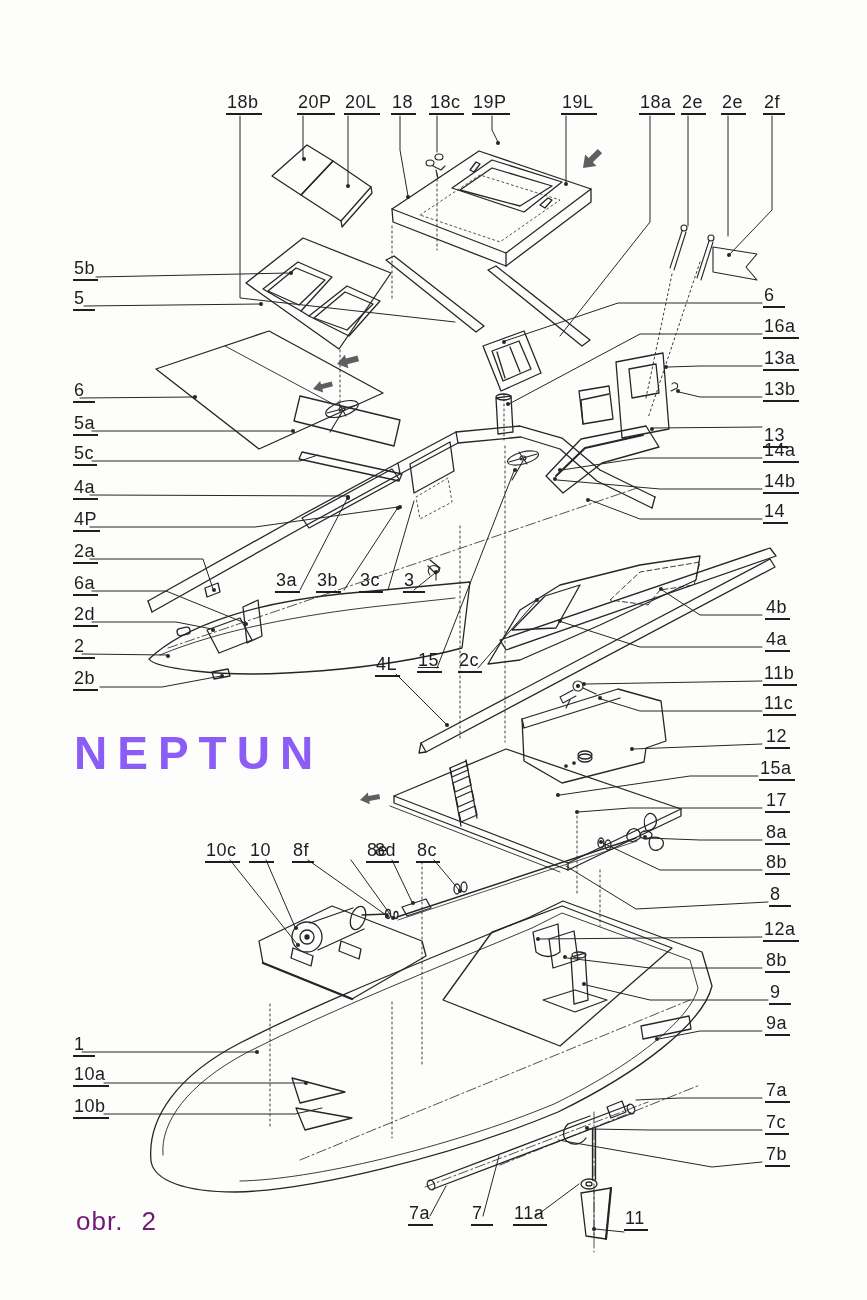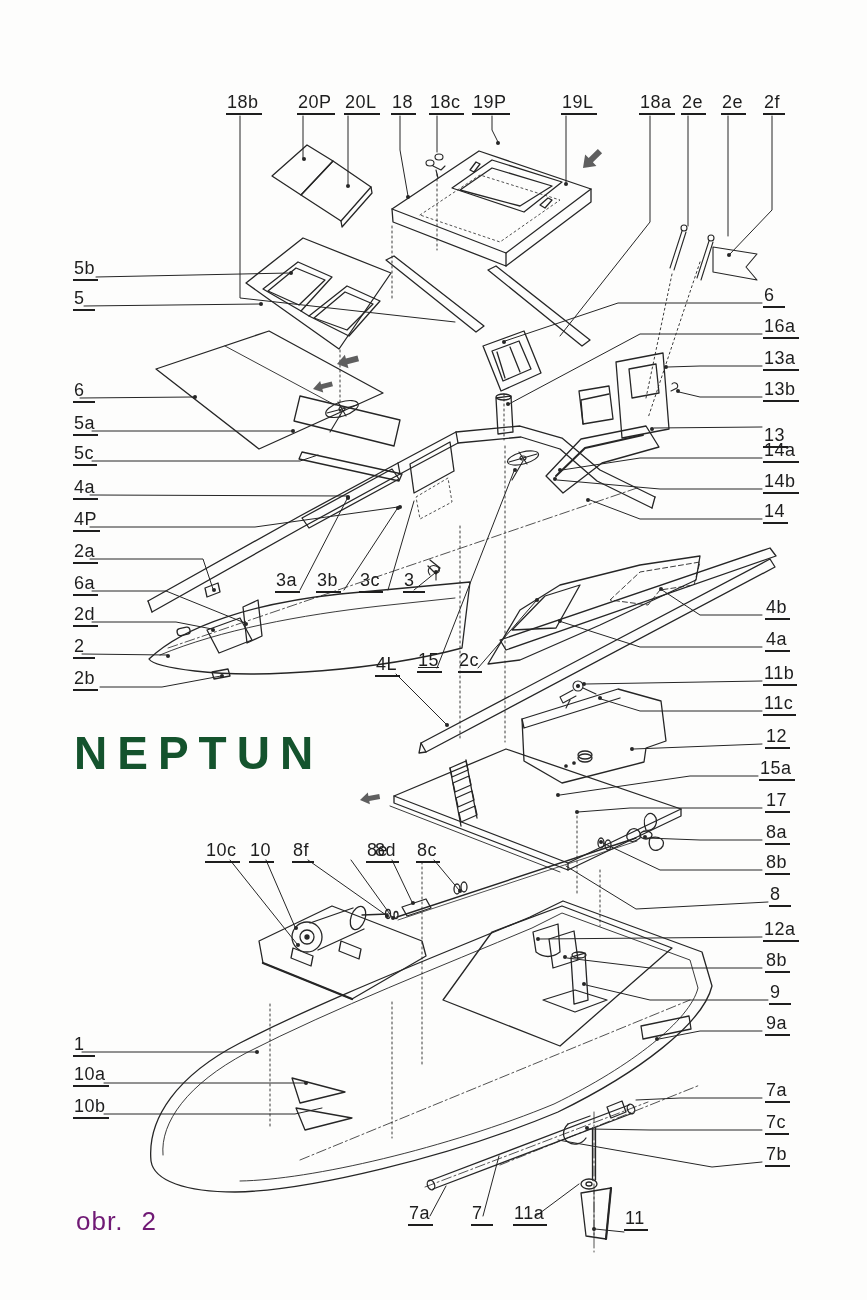--- a/index.html
+++ b/index.html
@@ -4,21 +4,21 @@
 <style>
   html,body{margin:0;padding:0;background:#e8e8e8;}
   .page{position:relative;width:867px;height:1300px;background:#fdfdfc;overflow:hidden;
         font-family:"Liberation Sans",sans-serif;margin:0 auto;}
   .art{position:absolute;left:0;top:0;}
   .label-layer{position:absolute;left:0;top:0;width:100%;height:100%;pointer-events:none;}
   .part-label{position:absolute;font-size:18px;line-height:20px;color:#1e1e1e;
       border-bottom:2px solid #1e1e1e;padding:0 3px 1px 1px;min-width:18px;
       letter-spacing:0.5px;font-weight:500;white-space:nowrap;}
   .title-block{position:absolute;left:74px;top:726px;color:#3c3c3c;}
-  .main-title{font-size:46px;font-weight:bold;letter-spacing:10px;color:#14532d;}
+  .main-title{font-size:46px;font-weight:bold;letter-spacing:10px;color:#8b5cf6;}
   .sub-title{font-size:24px;font-weight:bold;letter-spacing:2px;word-spacing:12px;
       color:#343434;margin-top:8px;}
   .caption{position:absolute;left:76px;top:1206px;font-size:26px;color:#701a75;
       word-spacing:10px;letter-spacing:1px;}
 </style>
 </head>
 <body>
 
 <div class="page">
 

